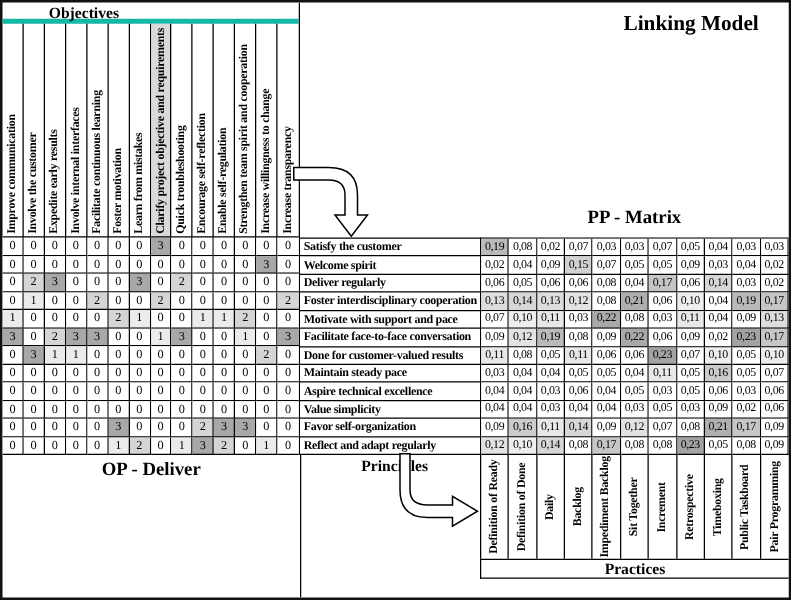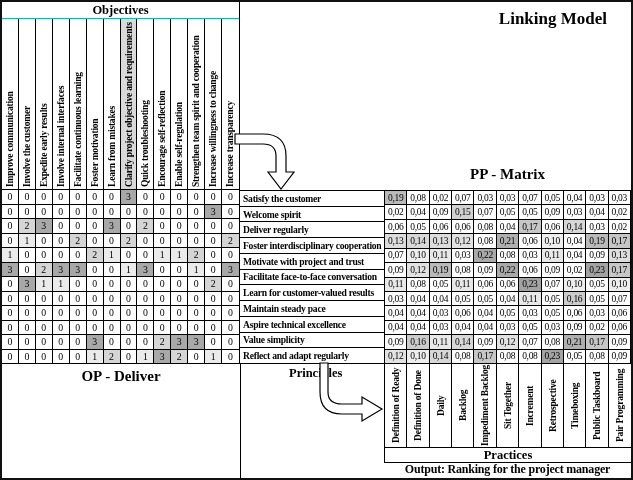--- a/index.html
+++ b/index.html
@@ -9,22 +9,22 @@
     width:633px; height:480px;
     border:2px solid #111;
     background:#fff;
     font-family:"Liberation Serif","DejaVu Serif",serif;
     color:#000;
     overflow:hidden;
   }
   
   .left-block { position:absolute; left:0; top:0; width:238px; height:362px; border-right:1px solid #000; }
   .objectives-header {
-    height:17px; border-bottom:1px solid #14b8a6;
-    text-align:center; font-weight:bold; font-size:12.5px; line-height:16px;
+    height:17px; border-bottom:4px solid #14b8a6;
+    font-weight:bold; font-size:12.5px; line-height:16px;padding-left:37px;
   }
   .objectives-labels { height:171px; display:grid; grid-template-columns:repeat(14,1fr); }
   .obj-cell { position:relative; border-right:1px solid #000; border-bottom:1px solid #000; overflow:hidden; }
   .obj-cell:last-child { border-right:none; }
   .vtext {
     position:absolute; inset:0;
     writing-mode:vertical-rl; transform:rotate(180deg);
     display:flex; align-items:center; justify-content:flex-start;
     padding:2px 0;
     font-size:9.5px; font-weight:600; letter-spacing:-0.2px; white-space:nowrap;
@@ -291,26 +291,27 @@
         <div class="op-cell" style="background: rgb(235, 235, 235);">1</div>
         <div class="op-cell last-col" style="background: rgb(255, 255, 255);">0</div>
       </div>
   </div>
 
   <div class="principles-block">
       <div class="principle-row">Satisfy the customer</div>
       <div class="principle-row">Welcome spirit</div>
       <div class="principle-row">Deliver regularly</div>
       <div class="principle-row">Foster interdisciplinary cooperation</div>
-      <div class="principle-row">Motivate with project and trust</div>
+      <div class="principle-row">Motivate with support and pace</div>
       <div class="principle-row">Facilitate face-to-face conversation</div>
-      <div class="principle-row">Learn for customer-valued results</div>
+      <div class="principle-row">Done for customer-valued results</div>
       <div class="principle-row">Maintain steady pace</div>
       <div class="principle-row">Aspire technical excellence</div>
       <div class="principle-row">Value simplicity</div>
+      <div class="principle-row">Favor self-organization</div>
       <div class="principle-row">Reflect and adapt regularly</div>
     </div>
   <div class="principles-divider"></div>
 
   <div class="pp-block">
       <div class="pp-cell" style="background: rgb(186, 186, 186);">0,19</div>
       <div class="pp-cell" style="background: rgb(255, 255, 255);">0,08</div>
       <div class="pp-cell" style="background: rgb(255, 255, 255);">0,02</div>
       <div class="pp-cell" style="background: rgb(255, 255, 255);">0,07</div>
       <div class="pp-cell" style="background: rgb(255, 255, 255);">0,03</div>
@@ -477,20 +478,19 @@
       <div class="practice-cell">
         <div class="vtext centered">Pair Programming</div>
       </div>
     </div>
   <div class="practices-header">Practices</div>
 
   <div class="linking-model-title">Linking Model</div>
   <div class="pp-matrix-label">PP - Matrix</div>
   <div class="op-matrix-label">OP - Deliver</div>
   <div class="principles-label">Principles</div>
-  <div class="output-label">Output: Ranking for the project manager</div>
 
   <svg class="arrow-layer" width="629" height="476" viewBox="0 0 629 476">
     <path d="M 233,132 L 261,132 Q 284,132 284,154 L 284,170 L 292,170 L 279,187 L 266,170 L 274,170 L 274,154 Q 274,142 261,142 L 233,142 Z" fill="#ffffff" stroke="#000000" stroke-width="1.2"></path>
     <path d="M 318,361 L 318,390 Q 318,412 340,412 L 360,412 L 360,419 L 380,407 L 360,395 L 360,402 L 340,402 Q 326,402 326,390 L 326,361 Z" fill="#ffffff" stroke="#000000" stroke-width="1.2"></path>
   </svg>
 
 </div>
 
 </body></html>

